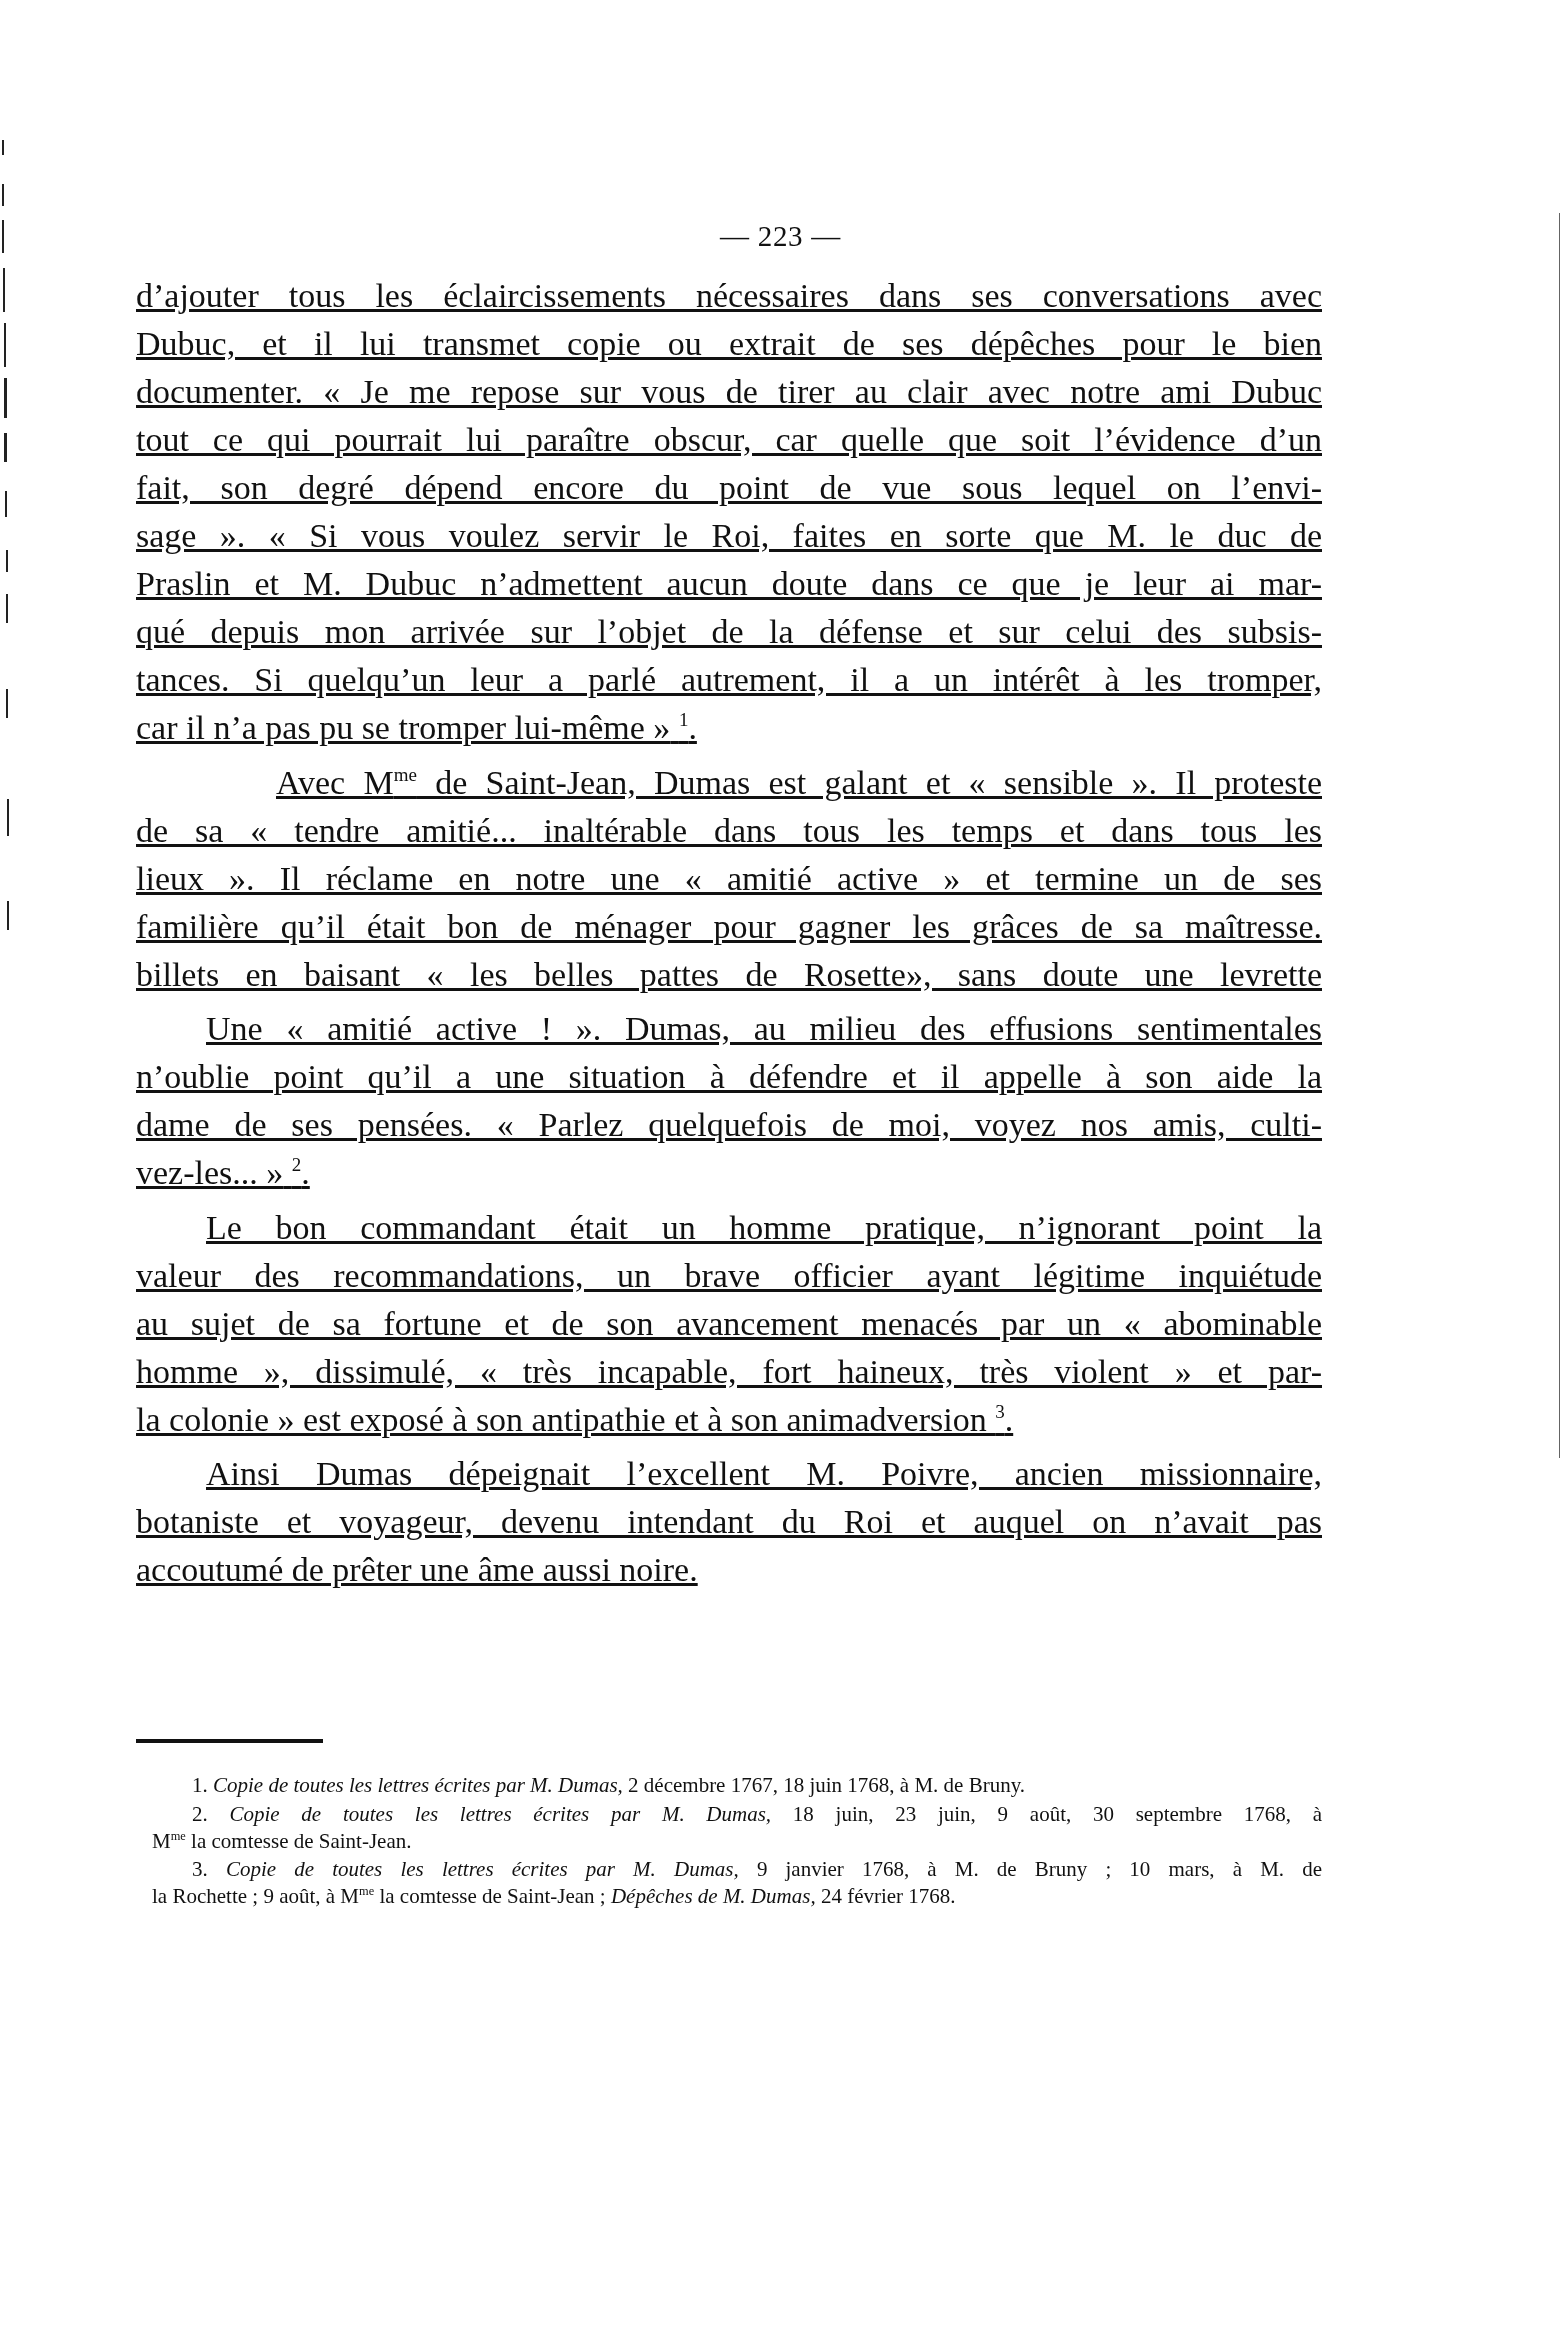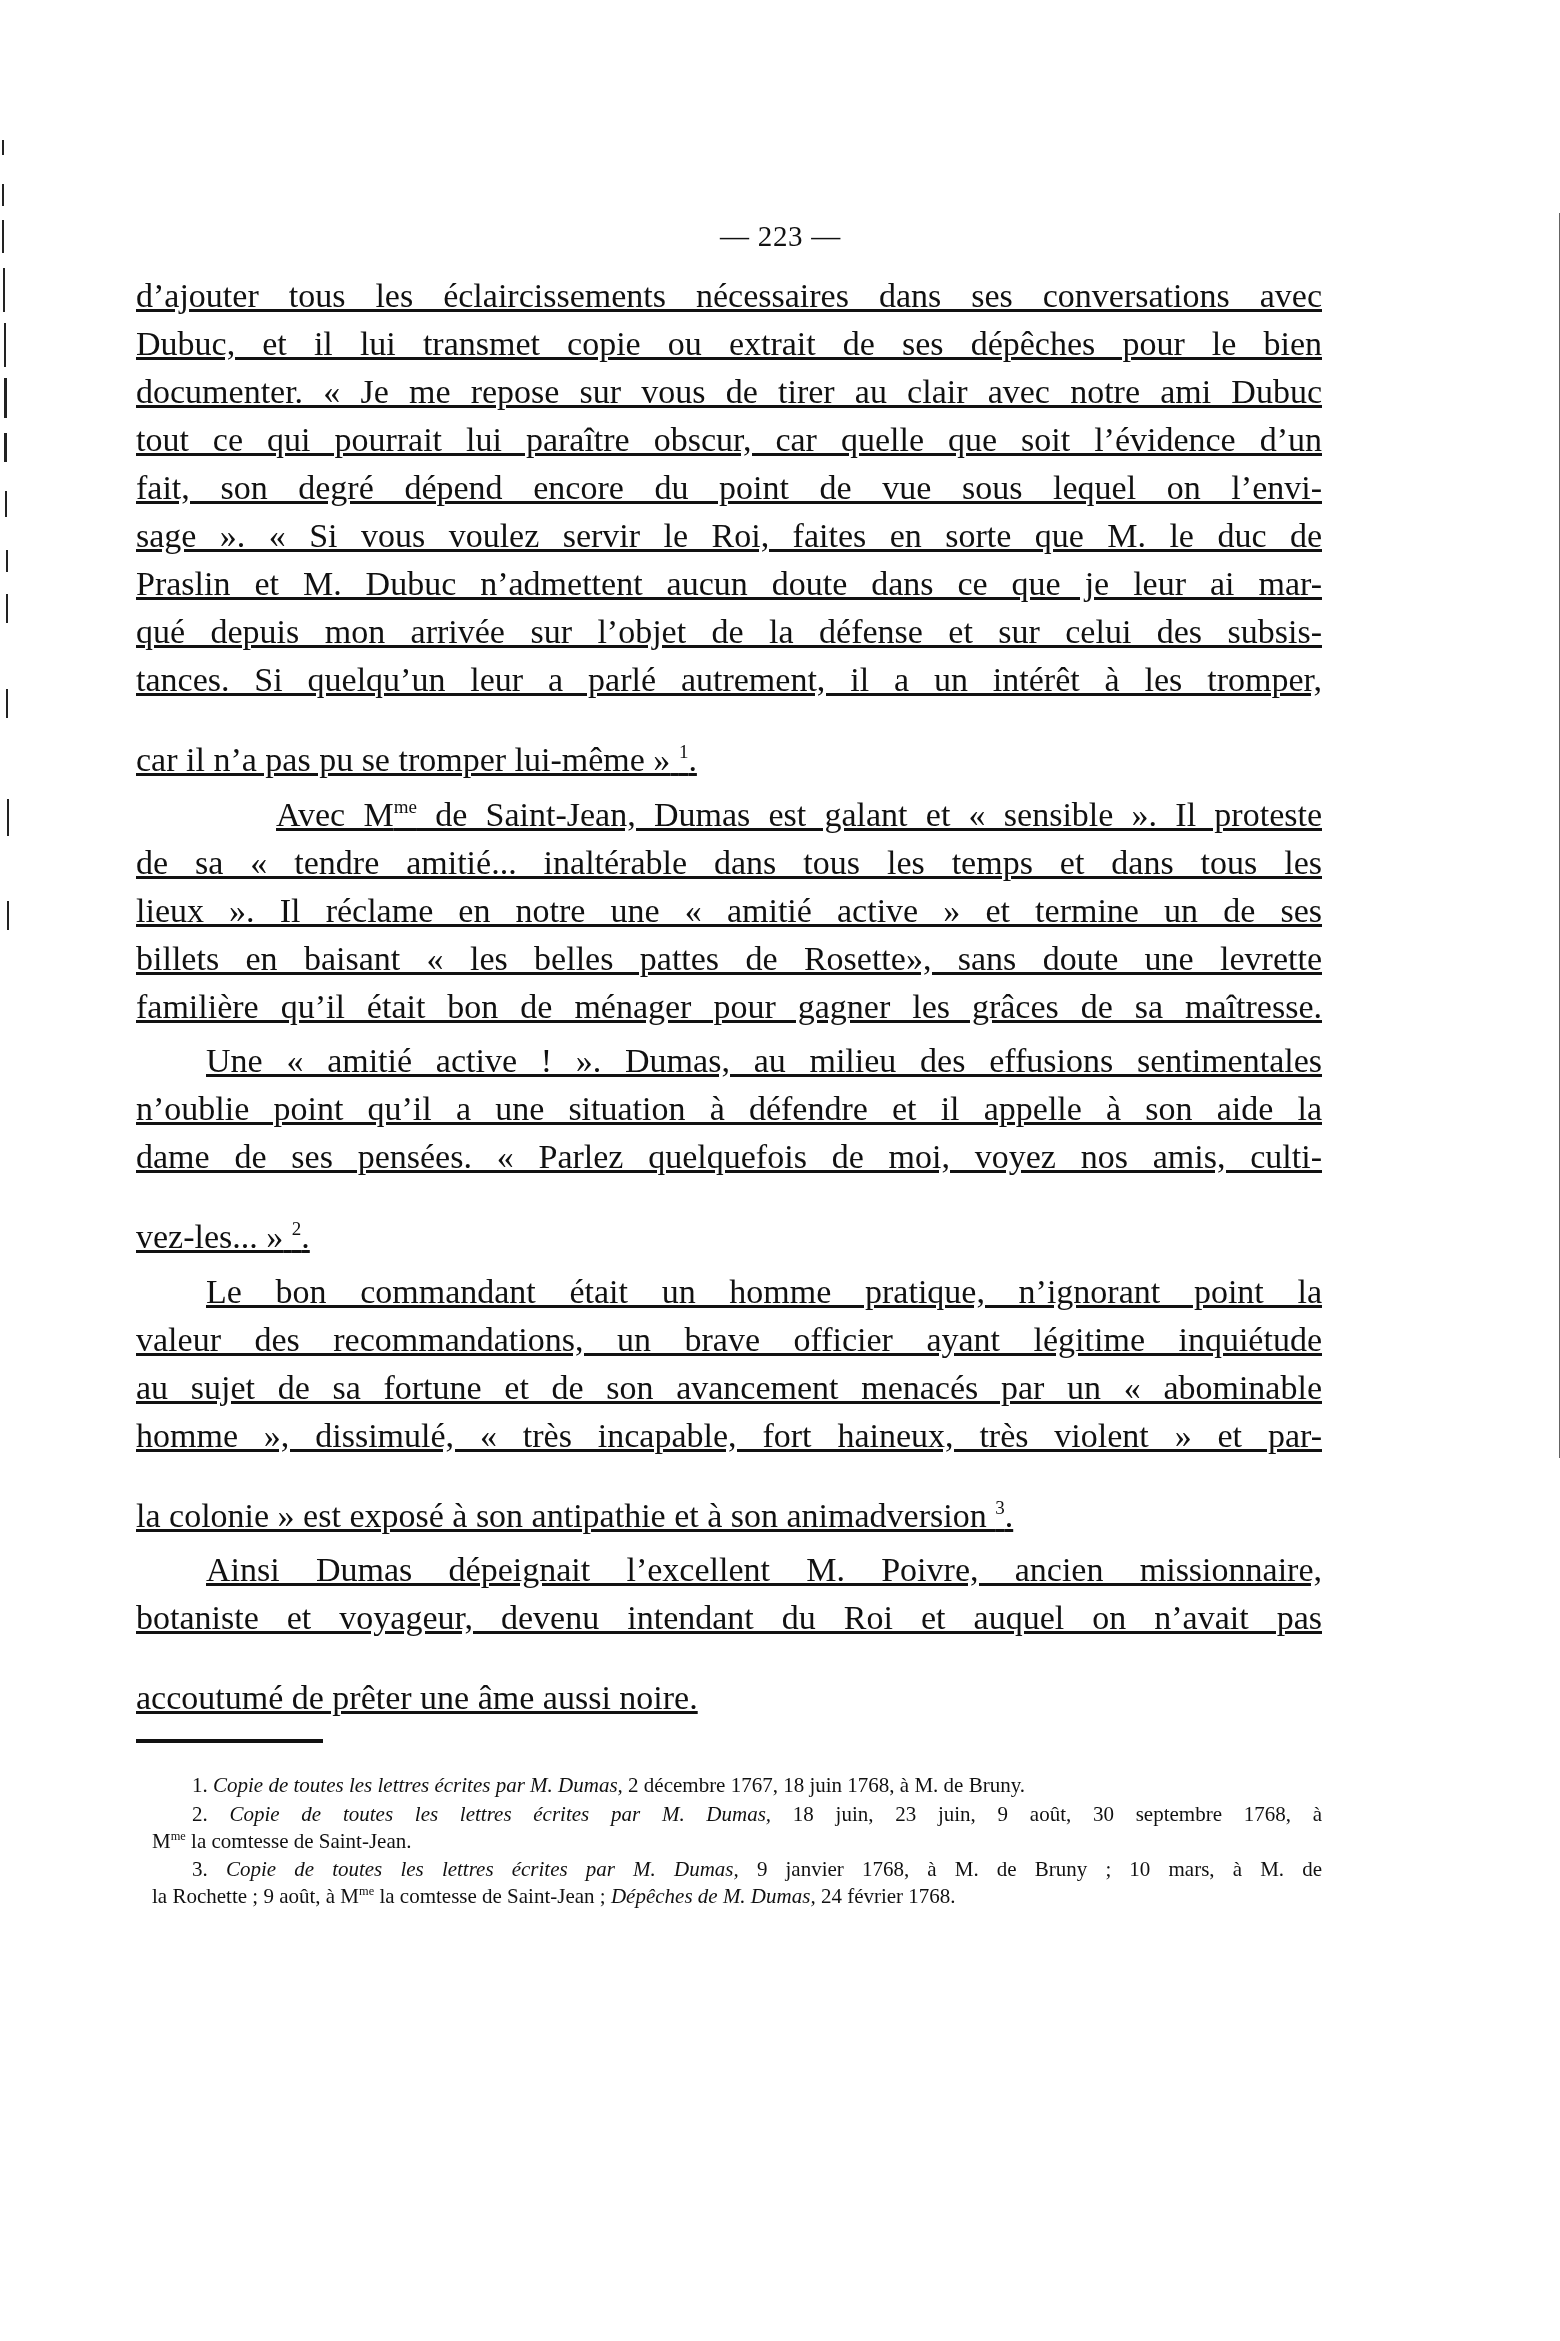--- a/index.html
+++ b/index.html
@@ -66,21 +66,20 @@
     }
     .line {
       display: block;
       text-align: justify;
       text-align-last: justify;
       white-space: nowrap;
       text-decoration: underline;
     }
     .line.last {
       text-align-last: left;
-      margin-top: 32px;
     }
     sup {
       font-size: 19px;
       line-height: 0;
       vertical-align: 13px;
     }
     .fn-rule {
       position: absolute;
       left: 136px;
       top: 1731px;
@@ -156,22 +155,22 @@
       <span class="line">Praslin et M. Dubuc n’admettent aucun doute dans ce que je leur ai mar-</span>
       <span class="line">qué depuis mon arrivée sur l’objet de la défense et sur celui des subsis-</span>
       <span class="line">tances. Si quelqu’un leur a parlé autrement, il a un intérêt à les tromper,</span>
       <span class="line last"><span>car il n’a pas pu se tromper lui-même »</span>&nbsp;<sup>1</sup><span>.</span></span>
     </p>
 
     <p class="indent">
       <span class="line" style="padding-left:70px;"><span>Avec M</span><sup>me</sup><span> de Saint-Jean, Dumas est galant et « sensible ». Il proteste</span></span>
       <span class="line" style="text-indent:0">de sa « tendre amitié... inaltérable dans tous les temps et dans tous les</span>
       <span class="line" style="text-indent:0">lieux ». Il réclame en notre une « amitié active » et termine un de ses</span>
+      <span class="line" style="text-indent:0">familière qu’il était bon de ménager pour gagner les grâces de sa maîtresse.</span>
       <span class="line" style="text-indent:0">billets en baisant « les belles pattes de Rosette», sans doute une levrette</span>
-      <span class="line" style="text-indent:0">familière qu’il était bon de ménager pour gagner les grâces de sa maîtresse.</span>
     </p>
 
     <p class="indent">
       <span class="line" style="text-indent:0; padding-left:70px;">Une « amitié active ! ». Dumas, au milieu des effusions sentimentales</span>
       <span class="line" style="text-indent:0">n’oublie point qu’il a une situation à défendre et il appelle à son aide la</span>
       <span class="line" style="text-indent:0">dame de ses pensées. « Parlez quelquefois de moi, voyez nos amis, culti-</span>
       <span class="line last" style="text-indent:0"><span>vez-les... »</span>&nbsp;<sup>2</sup><span>.</span></span>
     </p>
 
     <p class="indent">

